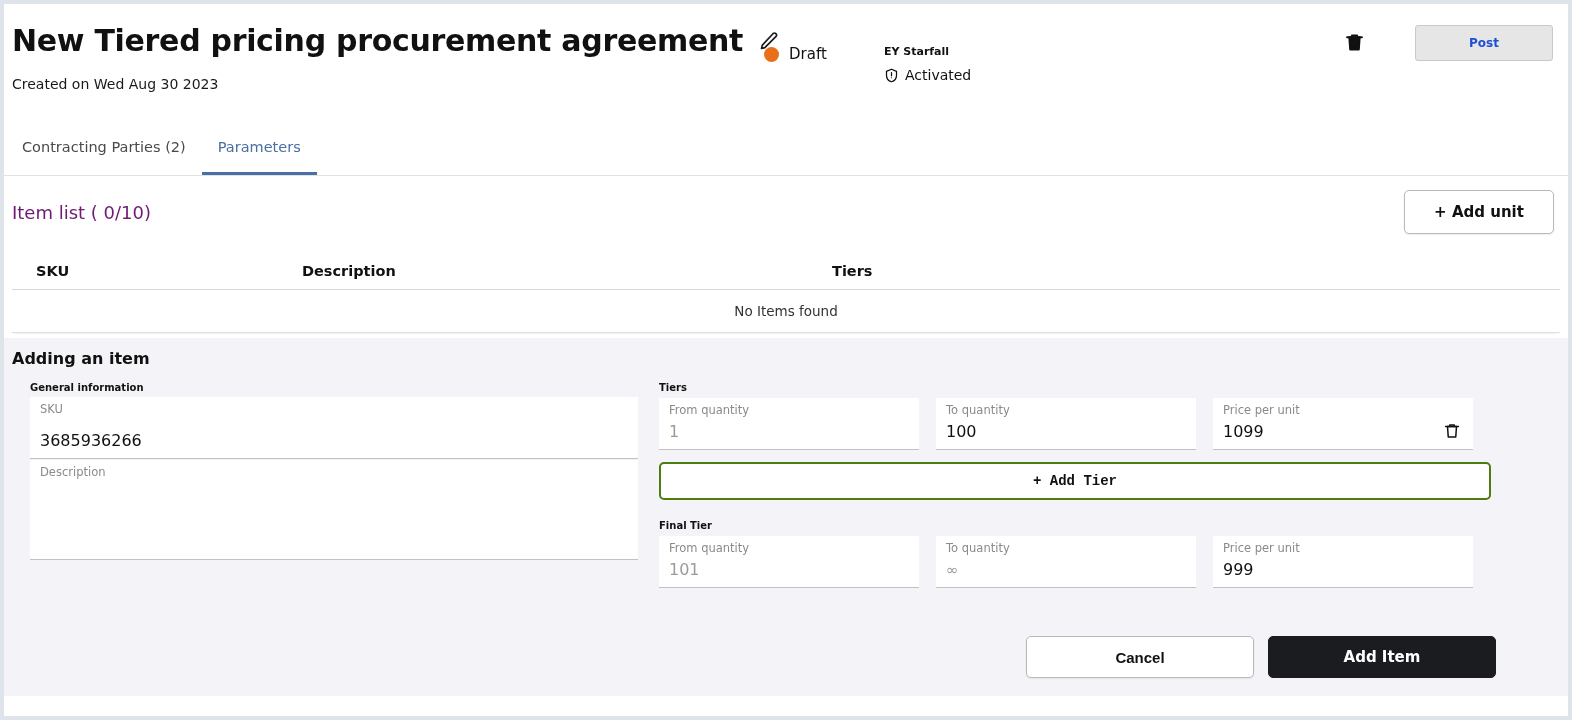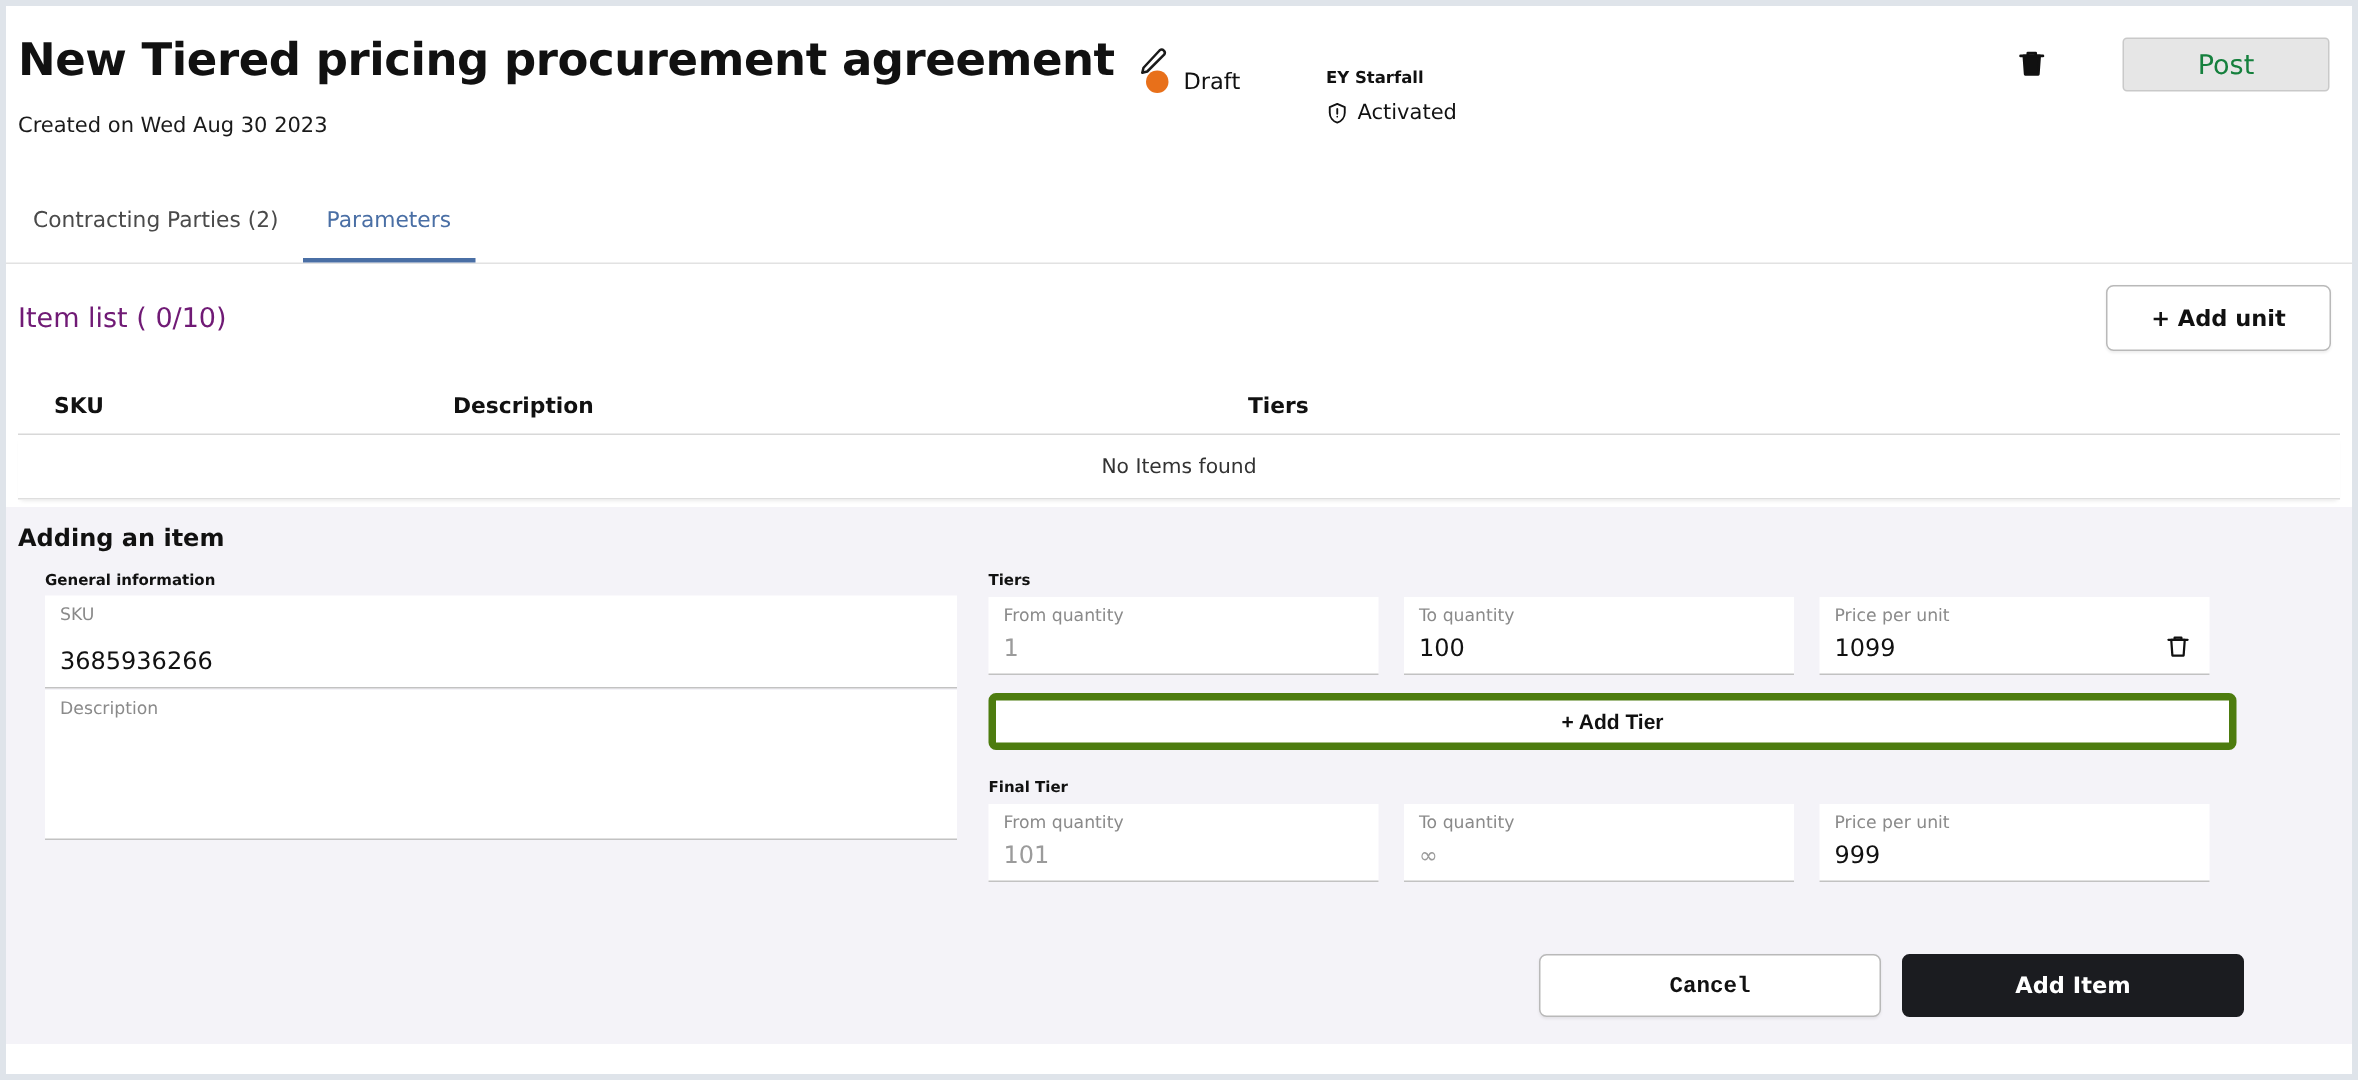--- a/index.html
+++ b/index.html
@@ -54,21 +54,21 @@
   .trash-top {
     position: absolute; left: 1337px; top: 25px;
     width: 26px; height: 26px; cursor: pointer;
     display: flex; align-items: center; justify-content: center;
     background: none; border: none;
   }
   .post-btn {
     position: absolute; left: 1411px; top: 21px;
     width: 138px; height: 36px;
     background: #e6e6e6; border: 1px solid #c9c9c9; border-radius: 3px;
-    color: #15803d; font-size: 18px; font-weight: 400;
+    color: #1d4ed8; font-size: 12px; font-weight: 700;
     font-family: inherit; cursor: default;
   }
 
   
   .tabs {
     position: relative; height: 54px;
     border-bottom: 1px solid #e2e2e2;
     display: flex; align-items: flex-start; padding-left: 2px;
   }
   .tab {
@@ -156,34 +156,34 @@
   .tier-cell.wide { width: 260px; }
   .tier-del {
     position: absolute; right: 10px; bottom: 7px;
     width: 22px; height: 22px; cursor: pointer;
     display: flex; align-items: center; justify-content: center;
     background: none; border: none;
   }
 
   .add-tier-btn {
     margin-top: 12px; width: 832px; height: 38px;
-    background: #fff; border: 5px solid #4d7c0f; border-radius: 5px;
+    background: #fff; border: 2px solid #4d7c0f; border-radius: 5px;
     font-size: 14px; font-weight: 700; color: #111;
-    font-family: Liberation Sans, sans-serif; cursor: pointer;
+    font-family: Liberation Mono, monospace; cursor: pointer;
   }
 
   .panel-actions {
     position: absolute; right: 72px; bottom: 18px;
     display: flex; gap: 14px;
   }
   .btn-cancel {
     width: 228px; height: 42px; background: #fff;
     border: 1px solid #b9b9b9; border-radius: 5px;
     font-size: 15px; font-weight: 700; color: #111;
-    font-family: Liberation Mono, monospace; cursor: pointer;
+    font-family: Liberation Sans, sans-serif; cursor: pointer;
     box-shadow: 0 1px 2px rgba(0,0,0,0.07);
   }
   .btn-additem {
     width: 228px; height: 42px; background: #1b1c20;
     border: 1px solid #1b1c20; border-radius: 5px;
     font-size: 15px; font-weight: 700; color: #fff;
     font-family: inherit; cursor: pointer;
   }
 </style>
 </head>

